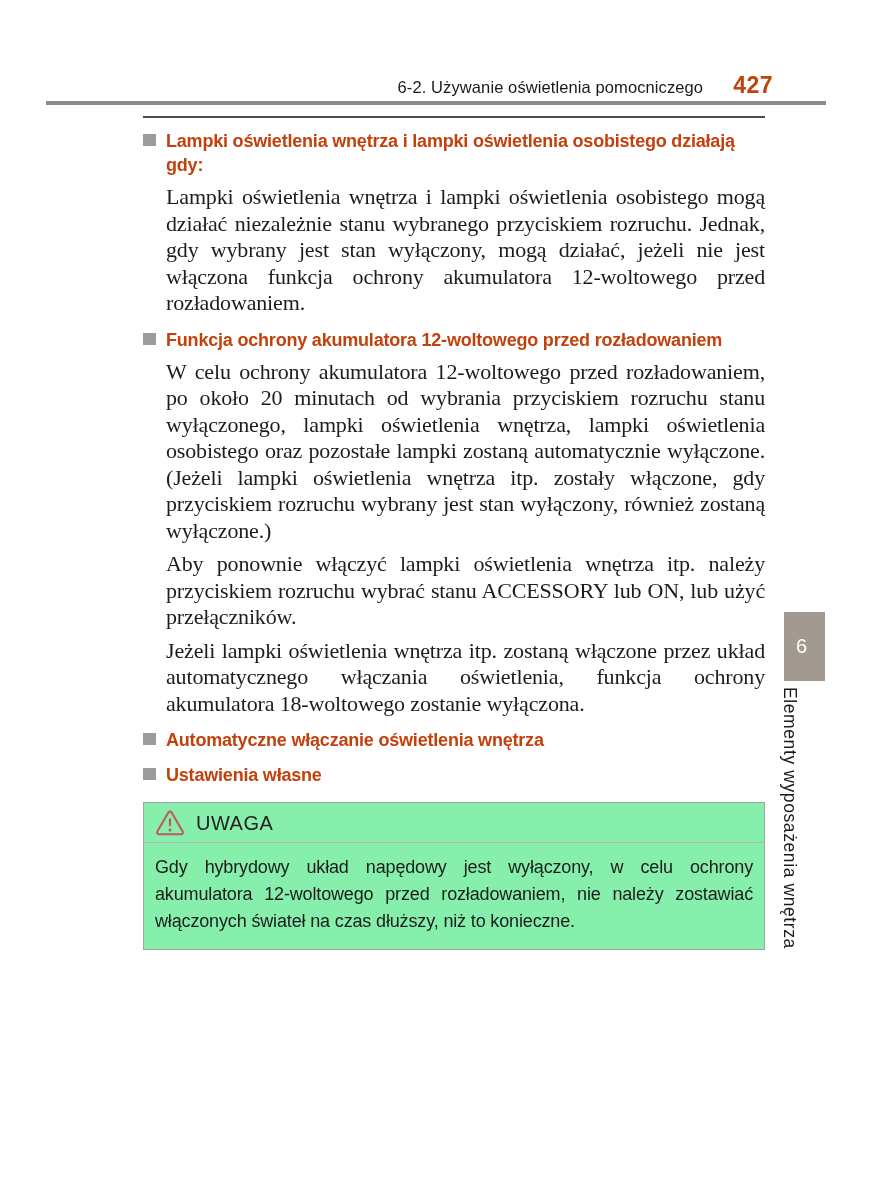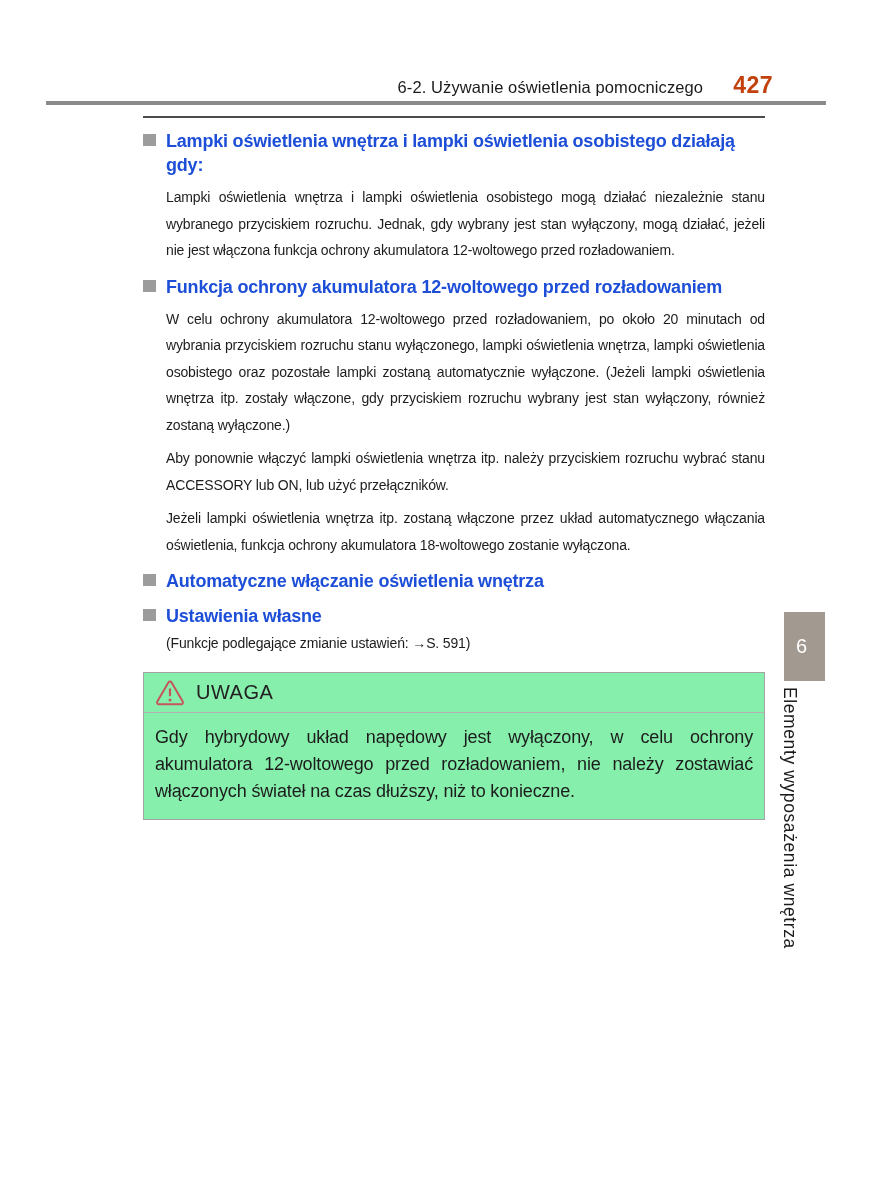--- a/index.html
+++ b/index.html
@@ -36,35 +36,36 @@
   
   .main {
     position: absolute; left: 143px; top: 116px; width: 622px;
   }
   .rule-thin {
     width: 100%; height: 2px; background: #4c4c4c;
   }
   .section-heading {
     display: flex; align-items: flex-start;
     margin-top: 11px;
-    font-size: 18px; font-weight: bold; color: #1d4ed8;
+    font-size: 18px; font-weight: bold; color: #c2410c;
     line-height: 24px;
     letter-spacing: -0.2px;
   }
   .bullet {
     flex: 0 0 auto;
     width: 13px; height: 12px; background: #9c9c9c;
     margin-right: 10px; margin-top: 5px;
   }
   .body-para {
     margin: 7px 0 0 23px;
-    font-size: 14px; line-height: 26.5px;
+    font-size: 22px; line-height: 26.5px;
     color: #1c1c1c;
     text-align: justify;
     letter-spacing: -0.15px;
+    font-family: Liberation Serif, serif;
   }
   .body-para.tight { margin-top: 2px; text-align: left; }
 
   
   .caution-box {
     margin-top: 15px;
     border: 1px solid #a3a3a3;
     background: #86efac;
   }
   .caution-header {
@@ -131,21 +132,20 @@
 
     <div class="section-heading">
       <span class="bullet"></span>
       <span>Automatyczne włączanie oświetlenia wnętrza</span>
     </div>
 
     <div class="section-heading">
       <span class="bullet"></span>
       <span>Ustawienia własne</span>
     </div>
-    <p class="body-para tight">(Funkcje podlegające zmianie ustawień: →S. 591)</p>
 
     <div class="caution-box">
       <div class="caution-header">
         <span class="warning-icon">
           <svg width="30" height="26" viewBox="0 0 30 26" aria-hidden="true">
             <path d="M13.4 2.4 L2.3 21.6 a1.8 1.8 0 0 0 1.6 2.7 L26.1 24.3 a1.8 1.8 0 0 0 1.6 -2.7 L16.6 2.4 a1.85 1.85 0 0 0 -3.2 0 Z" fill="none" stroke="#c5565f" stroke-width="2" stroke-linejoin="round"></path>
             <rect x="13.9" y="8.2" width="2.2" height="8.2" rx="1.1" fill="#c5565f"></rect>
             <circle cx="15" cy="20" r="1.5" fill="#c5565f"></circle>
           </svg>
         </span>

